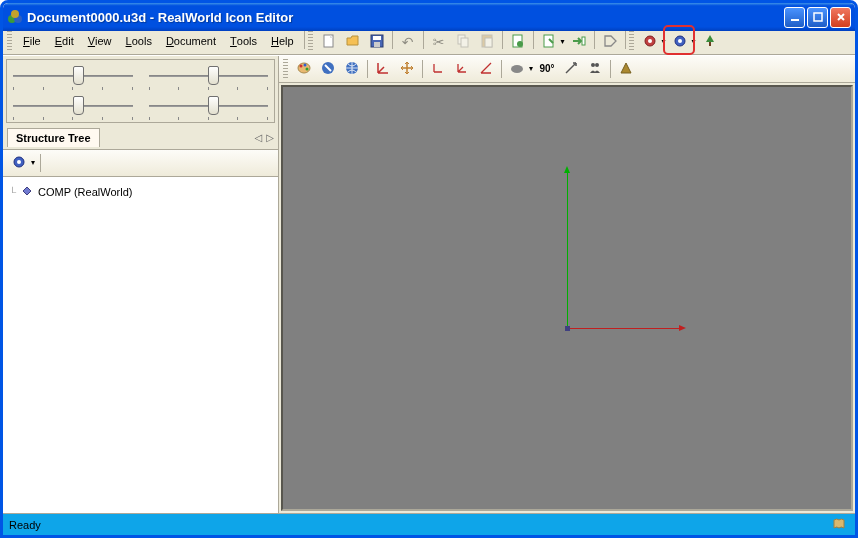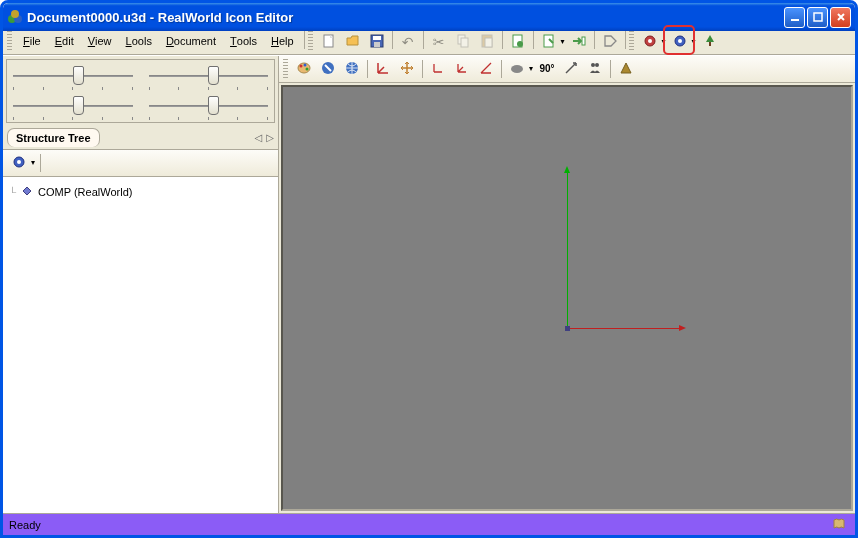--- a/index.html
+++ b/index.html
@@ -30,39 +30,39 @@
 .slider-row { display: flex; gap: 8px; margin-bottom: 10px; }
 .slider-row:last-child { margin-bottom: 0; }
 .slider { flex: 1; height: 20px; position: relative; }
 .slider-track { position: absolute; top: 9px; left: 4px; right: 4px; height: 2px; background: #999; border-top: 1px solid #888; }
 .slider-thumb { position: absolute; top: 0; width: 11px; height: 19px; background: linear-gradient(to bottom, #fefefe, #e3e0cf); border: 1px solid #707070; border-radius: 2px 2px 4px 4px; }
 .slider-ticks { position: absolute; bottom: -4px; left: 4px; right: 4px; display: flex; justify-content: space-between; }
 .slider-ticks span { width: 1px; height: 3px; background: #888; }
 
 .tabs-row { display: flex; align-items: center; padding: 2px 4px; background: #ece9d8; border-bottom: 1px solid #aca899; }
 .tab { padding: 3px 8px; border: 1px solid #aca899; border-bottom: none; background: #ece9d8; margin-right: 2px; font-size: 11px; }
-.tab.active { font-weight: bold; background: #fff9f0; border-radius: 7px; }
+.tab.active { font-weight: bold; background: #fff9f0; }
 .tab.inactive { color: #888; }
 .tab-nav { margin-left: auto; display: flex; gap: 4px; font-size: 10px; color: #666; }
 
 .tree-toolbar { background: linear-gradient(to bottom, #fdfcf8, #efebda); border-bottom: 1px solid #aca899; padding: 2px 4px; display: flex; align-items: center; }
 .tree-area { flex: 1; background: #fff; padding: 6px; }
 .tree-node { display: flex; align-items: center; gap: 4px; padding: 1px 0; }
 .tree-conn { color: #999; font-size: 10px; }
 
 .right-panel { flex: 1; display: flex; flex-direction: column; }
 .sec-toolbar { background: linear-gradient(to bottom, #fdfcf8, #efebda); border-bottom: 1px solid #aca899; padding: 2px 4px; display: flex; align-items: center; flex-wrap: wrap; }
 .canvas-wrap { flex: 1; background: #808080; border: 2px inset #aca899; margin: 2px; position: relative; overflow: hidden; }
 .axis-y { position: absolute; left: 50%; top: 20%; width: 1px; height: 37%; background: #00b000; }
 .axis-y::before { content: ""; position: absolute; top: -5px; left: -3px; border-left: 3.5px solid transparent; border-right: 3.5px solid transparent; border-bottom: 7px solid #00b000; }
 .axis-x { position: absolute; left: 50%; top: 57%; width: 20%; height: 1px; background: #c02020; }
 .axis-x::after { content: ""; position: absolute; right: -5px; top: -3px; border-top: 3.5px solid transparent; border-bottom: 3.5px solid transparent; border-left: 7px solid #c02020; }
 .origin { position: absolute; left: 50%; top: 57%; width: 5px; height: 5px; background: #404080; transform: translate(-2px,-2px); }
 
-.statusbar { height: 22px; background: #8b5cf6; border-top: 1px solid #aca899; display: flex; align-items: center; padding: 0 6px; }
+.statusbar { height: 22px; background: #0ea5e9; border-top: 1px solid #aca899; display: flex; align-items: center; padding: 0 6px; }
 .status-text { flex: 1; }
 .status-icon { width: 18px; height: 18px; }
 
 .ico { display: inline-block; font-size: 14px; line-height: 1; }
 .disabled { opacity: 0.4; }
 </style>
 </head>
 <body>
 
 <div class="window">

